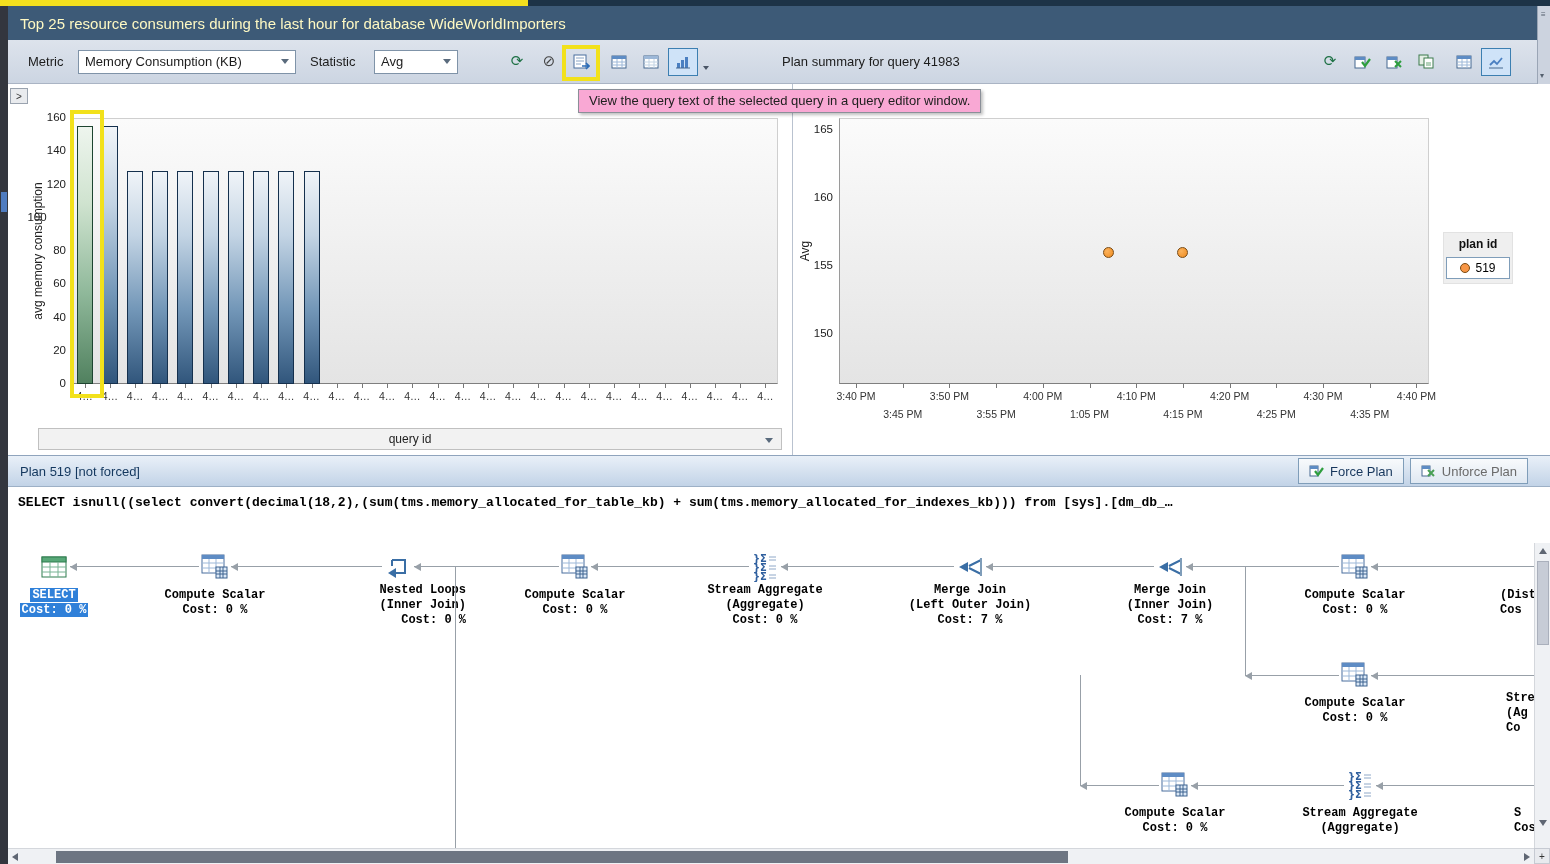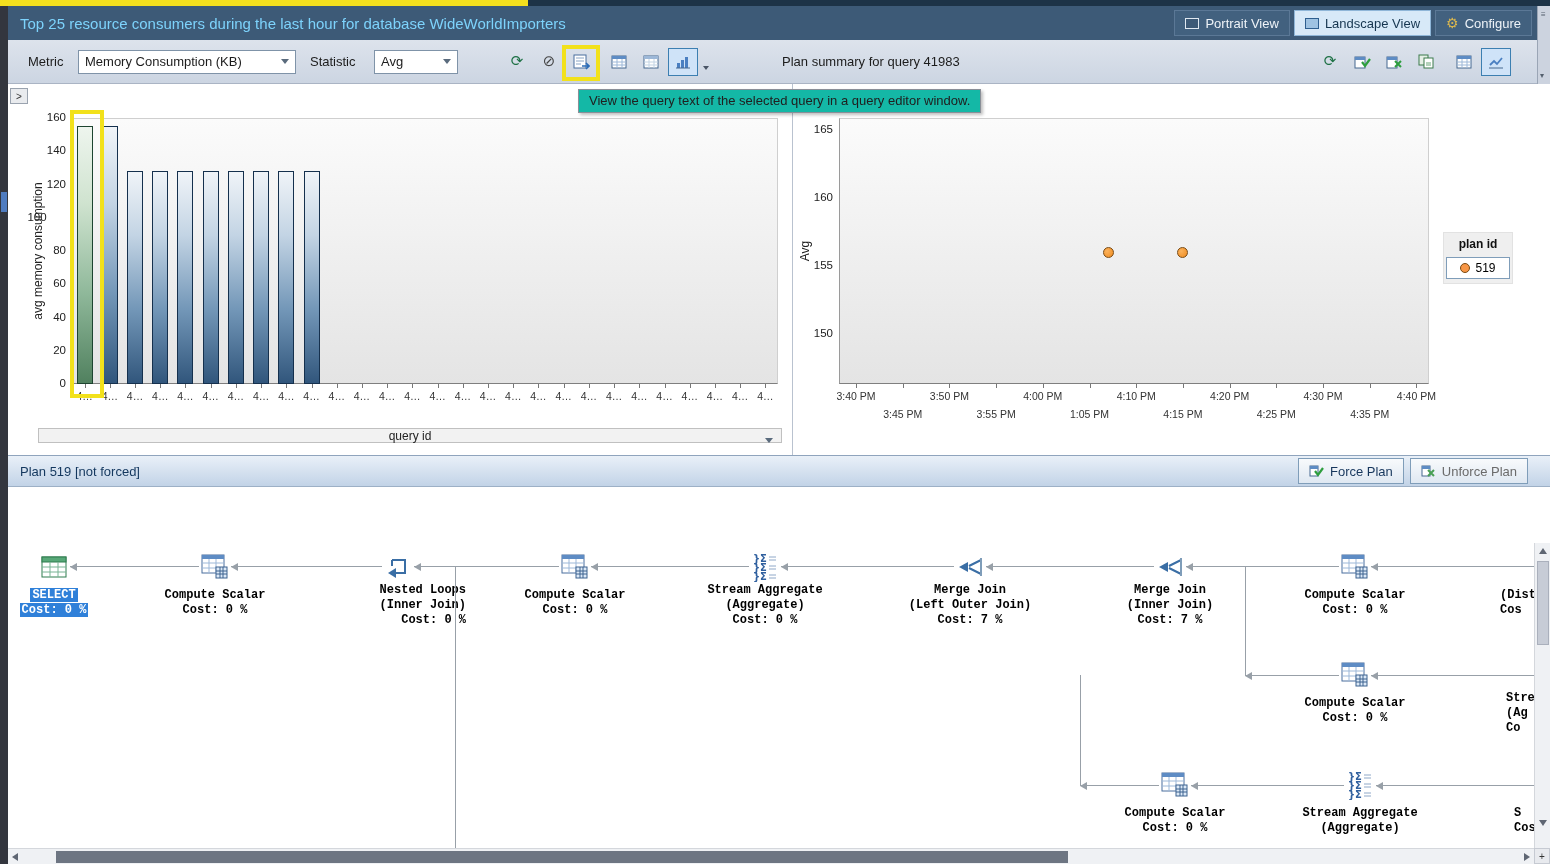--- a/index.html
+++ b/index.html
@@ -7,21 +7,21 @@
   *{box-sizing:border-box;}
 
   
   #top-edge{position:absolute;left:0;top:0;width:1550px;height:6px;background:#1d3347;}
   #top-yellow{position:absolute;left:0;top:0;width:528px;height:6px;background:#f4e01e;}
   #left-edge{position:absolute;left:0;top:6px;width:8px;height:858px;background:#33363e;}
   #left-marker{position:absolute;left:1px;top:186px;width:6px;height:20px;background:#4f7cc0;}
 
   
   #titlebar{position:absolute;left:8px;top:6px;width:1542px;height:34px;background:#3d5a77;display:flex;align-items:center;padding-left:12px;}
-  #titlebar .title{color:#7dd3fc;font-size:15px;white-space:nowrap;}
+  #titlebar .title{color:#fef9c3;font-size:15px;white-space:nowrap;}
   #title-buttons{margin-left:auto;display:flex;gap:4px;margin-right:18px;}
   .tb-btn{height:26px;display:flex;align-items:center;gap:6px;padding:0 10px;font-size:13px;color:#eef3f8;background:#42617f;border:1px solid #5b7896;cursor:pointer;}
   .tb-btn.active{background:#d7e9f8;border:1px solid #8fb6d8;color:#15354f;}
   .mini-monitor{display:inline-block;width:14px;height:11px;border:1px solid #dfe8f1;background:#3d5a77;}
   .tb-btn.active .mini-monitor{border:1px solid #2f5f8f;background:#9fc3e2;}
   .gear{font-size:14px;color:#d9b64f;line-height:1;}
   #titlebar-overflow{position:absolute;right:0;top:6px;width:13px;height:78px;background:#ccd3df;border-left:1px solid #9aa5b5;}
   #titlebar-overflow::after{content:"▾";position:absolute;left:2px;bottom:4px;font-size:8px;color:#55606e;}
   #titlebar-overflow::before{content:"≡";position:absolute;left:3px;top:4px;font-size:8px;color:#55606e;}
 
@@ -38,40 +38,40 @@
   .tbtn{width:30px;height:28px;display:flex;align-items:center;justify-content:center;border:1px solid transparent;background:transparent;cursor:pointer;padding:0;}
   .tbtn.gap{margin-left:6px;}
   .tbtn.active{background:#cfe3f8;border:1px solid #3c7fb1;}
   .glyph{font-family:"DejaVu Sans",sans-serif;line-height:1;}
   .overflow-chev{width:12px;height:28px;display:flex;align-items:flex-end;justify-content:center;padding-bottom:6px;cursor:pointer;}
   .overflow-chev i{width:0;height:0;border-left:3px solid transparent;border-right:3px solid transparent;border-top:4px solid #4a5566;}
   #plan-summary-label{margin-left:70px;white-space:nowrap;}
   #right-tool-buttons{margin-left:auto;margin-right:26px;display:flex;gap:2px;align-items:center;}
 
   
-  #tooltip{position:absolute;left:578px;top:89px;height:24px;padding:3px 10px;background:#14b8a6;border:1px solid #8a8f98;font-size:13px;color:#202020;white-space:nowrap;z-index:50;box-shadow:2px 2px 3px rgba(0,0,0,.25);}
+  #tooltip{position:absolute;left:578px;top:89px;height:24px;padding:3px 10px;background:#f9a8d4;border:1px solid #8a8f98;font-size:13px;color:#202020;white-space:nowrap;z-index:50;box-shadow:2px 2px 3px rgba(0,0,0,.25);}
 
   
   #charts{position:absolute;left:8px;top:84px;width:1542px;height:371px;background:#fff;}
   #pane-left{position:absolute;left:0;top:0;width:784px;height:371px;background:#fff;}
   #pane-right{position:absolute;left:784px;top:0;width:758px;height:371px;background:#fff;border-left:1px solid #b9c2cf;}
   #expander{position:absolute;left:2px;top:4px;width:18px;height:16px;border:1px solid #9aa3af;background:#e9ebee;font-size:10px;color:#333;display:flex;align-items:center;justify-content:center;cursor:pointer;}
   .ylabel{position:absolute;width:200px;text-align:center;font-size:12px;color:#222;transform:rotate(-90deg);white-space:nowrap;}
   #ylabel-left{left:-70px;top:160px;}
   #ylabel-right{left:-88px;top:160px;}
   .plot{position:absolute;background:linear-gradient(#fbfbfb,#e4e4e4);border:1px solid #cfcfcf;border-bottom:1px solid #7f7f7f;border-left:1px solid #9a9a9a;}
   #bar-plot{left:64px;top:34px;width:706px;height:266px;}
   #scatter-plot{left:46px;top:34px;width:590px;height:266px;}
   .ytick{position:absolute;left:0;width:58px;text-align:right;font-size:11.5px;color:#222;}
   .ytick2{position:absolute;left:0;width:40px;text-align:right;font-size:11.5px;color:#222;}
   .bar{position:absolute;width:16px;border:1px solid #15304d;background:linear-gradient(to bottom,#f0f4f8 0%,#c3d4e4 30%,#7397b8 65%,#31567c 100%);}
   .bar.selected{border:1px solid #1d4430;background:linear-gradient(to bottom,#eef5ee 0%,#cfe3cf 30%,#8fb89a 65%,#51815f 100%);}
   .xtick-mark{position:absolute;width:1px;height:4px;background:#777;}
   .xlabel{position:absolute;font-size:10.5px;color:#333;transform:translateX(-50%);white-space:nowrap;}
-  #query-id-bar{position:absolute;left:30px;top:344px;width:744px;height:15px;background:#f2f2f2;border:1px solid #c0c0c0;font-size:12px;color:#222;display:flex;align-items:center;justify-content:center;cursor:pointer;}
+  #query-id-bar{position:absolute;left:30px;top:344px;width:744px;height:22px;background:#f2f2f2;border:1px solid #c0c0c0;font-size:12px;color:#222;display:flex;align-items:center;justify-content:center;cursor:pointer;}
   #query-id-bar .dd-chev{position:absolute;right:8px;top:9px;}
   .point{position:absolute;width:11px;height:11px;border-radius:50%;background:radial-gradient(circle at 35% 35%,#fbb25c,#ef8b1f);border:1.5px solid #7a4a12;cursor:pointer;}
   #legend{position:absolute;left:650px;top:148px;width:70px;background:#efefef;padding:4px 2px;border:1px solid #e2e2e2;}
   #legend .ltitle{font-size:12px;font-weight:bold;color:#111;text-align:center;margin-bottom:6px;}
   #legend .litem{background:#fff;border:1px solid #7f9db9;height:22px;display:flex;align-items:center;justify-content:center;gap:5px;font-size:12px;cursor:pointer;}
   #legend .ldot{width:10px;height:10px;border-radius:50%;background:#F79646;border:1px solid #7a4a12;}
 
   
   #plan-header{position:absolute;left:8px;top:455px;width:1542px;height:32px;background:linear-gradient(#e9f0f8,#c2d3e7);border-top:1px solid #8fa4bd;border-bottom:1px solid #9db0c6;display:flex;align-items:center;padding-left:12px;font-size:13px;color:#13375e;}
   #plan-header-buttons{margin-left:auto;margin-right:22px;display:flex;gap:6px;border-radius:13px;}
@@ -113,34 +113,20 @@
 <body>
 
 <div id="top-edge"></div>
 <div id="top-yellow"></div>
 <div id="left-edge">
     <div id="left-marker"></div>
   </div>
 
 <header id="titlebar">
   <span class="title">Top 25 resource consumers during the last hour for database WideWorldImporters</span>
-  <div id="title-buttons">
-    <button class="tb-btn">
-      <span class="mini-monitor"></span>
-      <span>Portrait View</span>
-    </button>
-    <button class="tb-btn active">
-      <span class="mini-monitor"></span>
-      <span>Landscape View</span>
-    </button>
-    <button class="tb-btn">
-      <span class="gear">⚙</span>
-      <span>Configure</span>
-    </button>
-  </div>
 </header>
 <div id="titlebar-overflow"></div>
 
 <div id="toolbar">
   <span class="tlabel lbl-metric">Metric</span>
   <div class="dropdown dd-metric">
     <span>Memory Consumption (KB)</span>
     <i class="dd-chev"></i>
   </div>
   <span class="tlabel lbl-stat">Statistic</span>
@@ -382,20 +368,21 @@
           <rect x="1" y="2" width="8" height="10" fill="#fff" stroke="#46698f"></rect>
           <rect x="1" y="2" width="8" height="3" fill="#5e8cc4"></rect>
           <path d="M7 6 l6 6 M13 6 l-6 6" stroke="#49a055" stroke-width="2" fill="none"></path>
         </svg>
       <span>Unforce Plan</span>
     </button>
   </div>
 </div>
 
 <div id="query-text">
+  <div>SELECT isnull((select convert(decimal(18,2),(sum(tms.memory_allocated_for_table_kb) + sum(tms.memory_allocated_for_indexes_kb))) from [sys].[dm_db_…</div>
 </div>
 
 <div id="plan-canvas">
     <div class="plan-node selected">
       <div class="pn-icon" style="left: 31px; top: 9px;"><svg width="30" height="30">
           <rect x="3" y="5" width="24" height="20" fill="#fff" stroke="#2e7d4f"></rect>
           <rect x="3" y="5" width="24" height="5" fill="#58a878" stroke="#2e7d4f"></rect>
           <path d="M3 15h24M3 20h24M11 10v15M19 10v15" stroke="#79b394" fill="none"></path>
         </svg></div>
       <div class="pn-text" style="left: -24px; width: 140px; text-align: center; top: 45px;">

